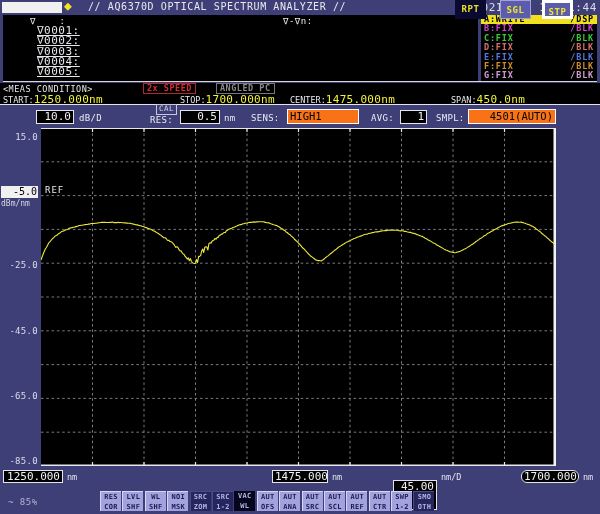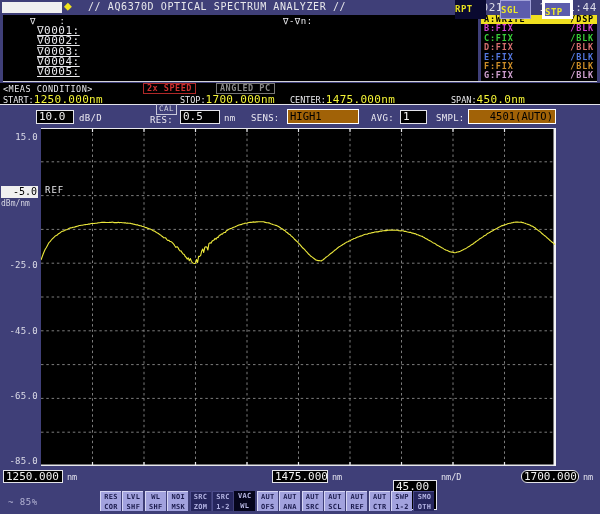--- a/index.html
+++ b/index.html
@@ -27,40 +27,40 @@
   .panel-underline{left:3px;top:81px;width:594px;height:1px;background:#d4d4da;}
   
   .meas-bar{left:0;top:83px;width:600px;height:22px;background:#000;border-bottom:1px solid #e4e4ea;box-sizing:border-box;}
   .meas-title{left:3px;top:1px;font-size:8.5px;letter-spacing:0.5px;white-space:pre;}
   .badge{top:0px;font-size:8.5px;font-weight:bold;letter-spacing:0.5px;padding:0 3px;border:1px solid;line-height:9px;}
   .badge-speed{left:143px;color:#cf3030;border-color:#b02828;}
   .badge-pc{left:216px;color:#8a8a8a;border-color:#777;}
   .meas-field{top:10px;font-size:8.5px;white-space:nowrap;}
   .meas-field .val{font-size:11px;color:#f4f436;letter-spacing:0.3px;}
   
-  .blackbox{background:#000;border:1px solid #e4e4ea;color:#f0f0f0;font-size:11px;padding:0 2px;box-sizing:border-box;line-height:12px;}
-  .whitebox{background:#a16207;border:1px solid #fff;color:#000;font-size:10.5px;box-sizing:border-box;line-height:13px;}
+  .blackbox{background:#000;border:1px solid #e4e4ea;color:#f0f0f0;font-size:11px;text-align:right;padding:0 2px;box-sizing:border-box;line-height:12px;}
+  .whitebox{background:#f97316;border:1px solid #fff;color:#000;font-size:10.5px;box-sizing:border-box;line-height:13px;}
   .slabel{font-size:9px;color:#eceaf2;letter-spacing:0.3px;}
   .cal-box{left:156px;top:104px;border:1px solid #c8c8da;color:#d8d8e4;font-size:7.5px;padding:0 2px;line-height:8.5px;letter-spacing:0.5px;}
   
   .ylab{width:38px;text-align:right;font-size:9px;color:#dcdce8;letter-spacing:0.3px;}
   .ref-box{left:1px;top:186px;width:37px;height:12px;background:#f0f0f0;color:#000;font-size:10px;text-align:right;line-height:12px;padding-right:1px;box-sizing:border-box;}
   .yunit{left:1px;top:199px;font-size:8px;color:#d4d4e2;}
   
   .graph{left:41px;top:128px;width:515px;height:338px;}
   
   .xunit{font-size:8.5px;color:#e4e4ee;}
   
   .progress{left:8px;top:497px;font-size:9px;color:#b4b4d4;letter-spacing:0.5px;}
   .softbtns{left:100px;top:491px;display:flex;gap:1.4px;}
   .sbtn{width:21px;height:20px;font-size:7px;font-weight:bold;text-align:center;line-height:9.5px;padding-top:1px;box-sizing:border-box;letter-spacing:0.3px;}
   .sbtn.light{background:#a2a2de;color:#1c1c4e;border-top:1px solid #d6d6f4;border-left:1px solid #d6d6f4;}
   .sbtn.dark{background:#26265e;color:#b2b2e2;border-top:1px solid #4a4a8a;border-left:1px solid #4a4a8a;}
   .sbtn.black{background:#05051c;color:#b8b8e4;}
-  .swbtn{height:19px;font-size:9px;font-weight:bold;text-align:left;line-height:19px;letter-spacing:0.5px;box-sizing:border-box;}
+  .swbtn{height:19px;font-size:9px;font-weight:bold;text-align:center;line-height:19px;letter-spacing:0.5px;box-sizing:border-box;}
   .swbtn.active{left:455px;width:31px;background:#0a0a30;color:#e8e020;}
   .swbtn.n1{left:500px;width:31px;background:#5c5cac;color:#ece828;border:1px solid #a2a2d8;}
   .swbtn.n2{left:542px;width:31px;background:#5c5cac;color:#ece828;border:3px solid #ffffff;}
 </style>
 </head>
 <body>
 
 <div class="screen">
 
   <div class="abs title-whitebox"></div>

